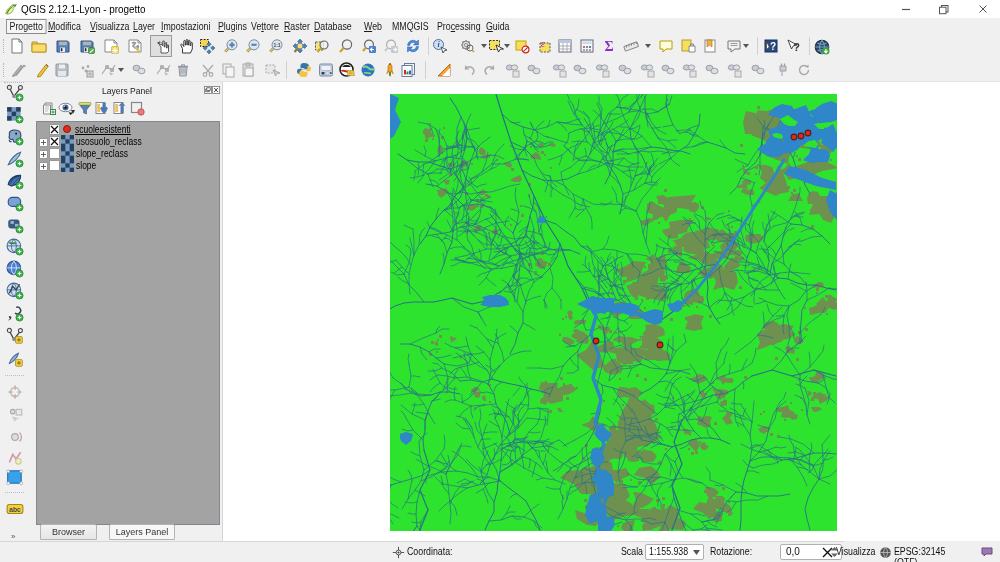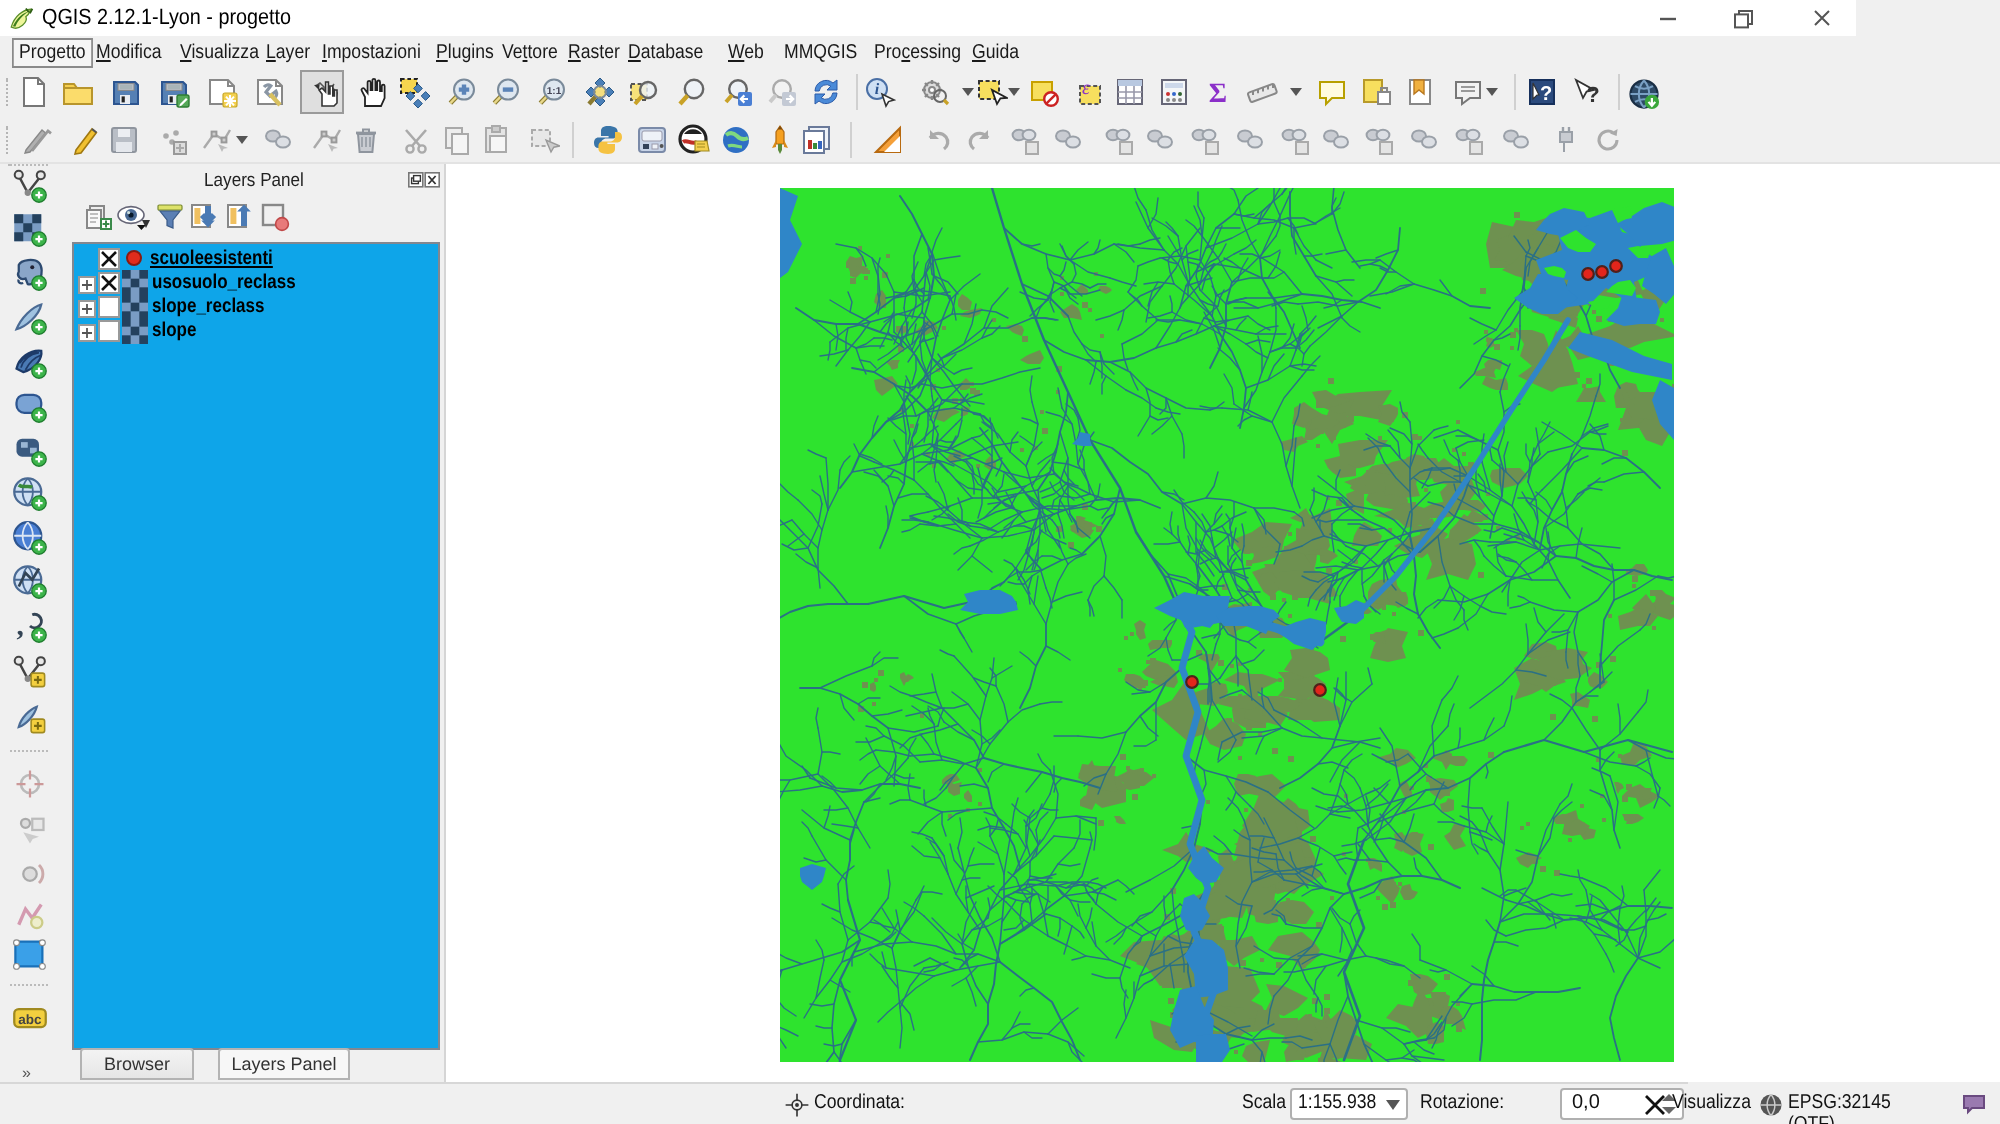--- a/index.html
+++ b/index.html
@@ -1,35 +1,35 @@
 <!DOCTYPE html>
 <html><head><meta charset="utf-8"><title>QGIS</title><style>
 *{margin:0;padding:0;box-sizing:border-box}
 html,body{width:1000px;height:562px;overflow:hidden}
 body{font-family:"Liberation Sans",sans-serif;background:#f0f0f0;position:relative}
 #app{position:absolute;inset:0;width:1000px;height:562px}
-#titlebar{position:absolute;left:0;top:0;width:928px;height:18px;background:#ffffff}
+#titlebar{position:absolute;left:0;top:0;width:1000px;height:18px;background:#ffffff}
 #title-text{position:absolute;left:21px;top:3px;font-size:11px;color:#000;transform:scaleX(.9);transform-origin:0 50%}
 #wbtns{position:absolute;right:0;top:0;height:18px}
 #menubar{position:absolute;left:0;top:18px;width:1000px;height:16px;background:#f0f0f0;font-size:10px;color:#1a1a1a}
 .mi{position:absolute;top:3px;height:12px;line-height:12px;transform:scaleX(.88);transform-origin:0 50%}
 #tb1{position:absolute;left:0;top:34px;width:1000px;height:24px;background:#f0f0f0}
 #tb2{position:absolute;left:0;top:58px;width:1000px;height:24px;background:#f0f0f0;border-bottom:1px solid #e3e3e3}
 .ic{position:absolute;top:4px;width:16px;height:16px}
 .sep{position:absolute;top:3px;width:1px;height:18px;background:#d0d0d0}
 .grip{position:absolute;top:5px;width:3px;height:14px;border-left:1px dotted #b5b5b5}
 .dd{position:absolute;top:10px;width:0;height:0;border-left:3px solid transparent;border-right:3px solid transparent;border-top:4px solid #555}
 #main{position:absolute;left:0;top:82px;width:1000px;height:459px;background:#f0f0f0}
 #lefttb{position:absolute;left:0;top:0;width:30px;height:459px}
 .vic{position:absolute;left:5px;width:18px;height:18px}
 #panel{position:absolute;left:30px;top:2px;width:192px;height:440px}
 #phead{position:absolute;left:2px;top:0;width:190px;height:13px;font-size:9.5px;color:#222;text-align:center;line-height:13px;transform:scaleX(.9)}
 #ptools{position:absolute;left:4px;top:15px;height:18px}
 .pic{position:absolute;top:1px;width:16px;height:16px}
-#plist{position:absolute;left:6px;top:37px;width:184px;height:404px;background:#0ea5e9;border:1px solid #828790;font-size:10px;font-weight:bold;color:#000}
+#plist{position:absolute;left:6px;top:37px;width:184px;height:404px;background:#a3a3a3;border:1px solid #828790;font-size:10px;font-weight:normal;color:#000}
 .lrow{position:absolute;left:0;height:12px;line-height:12px;transform:scaleX(.85);transform-origin:0 50%}
 #ptabs{position:absolute;left:30px;top:442px;height:17px;font-size:9px;color:#333}
 .ptab{position:absolute;top:0;height:16px;border:1px solid #b3b3b3;background:linear-gradient(#f3f3f3,#e6e6e6);text-align:center;line-height:15px;border-radius:2px 2px 0 0}
 #canvas{position:absolute;left:222px;top:0;width:778px;height:459px;background:#ffffff;border-left:1px solid #d5d5d5}
 #map{position:absolute;left:167px;top:12px;width:447px;height:437px}
 #statusbar{position:absolute;left:0;top:541px;width:844px;height:21px;background:#f0f0f0;border-top:1px solid #d7d7d7;font-size:10px;color:#111}
 .sb{position:absolute;top:4px}
 .sbox{position:absolute;top:2px;height:16px;background:#fff;border:1px solid #b0b0b0;border-radius:2px;font-size:10px}
 #ext{position:absolute;left:11px;top:532px;font-size:8px;color:#555}
 .cx{transform:scaleX(.88);transform-origin:0 50%}

